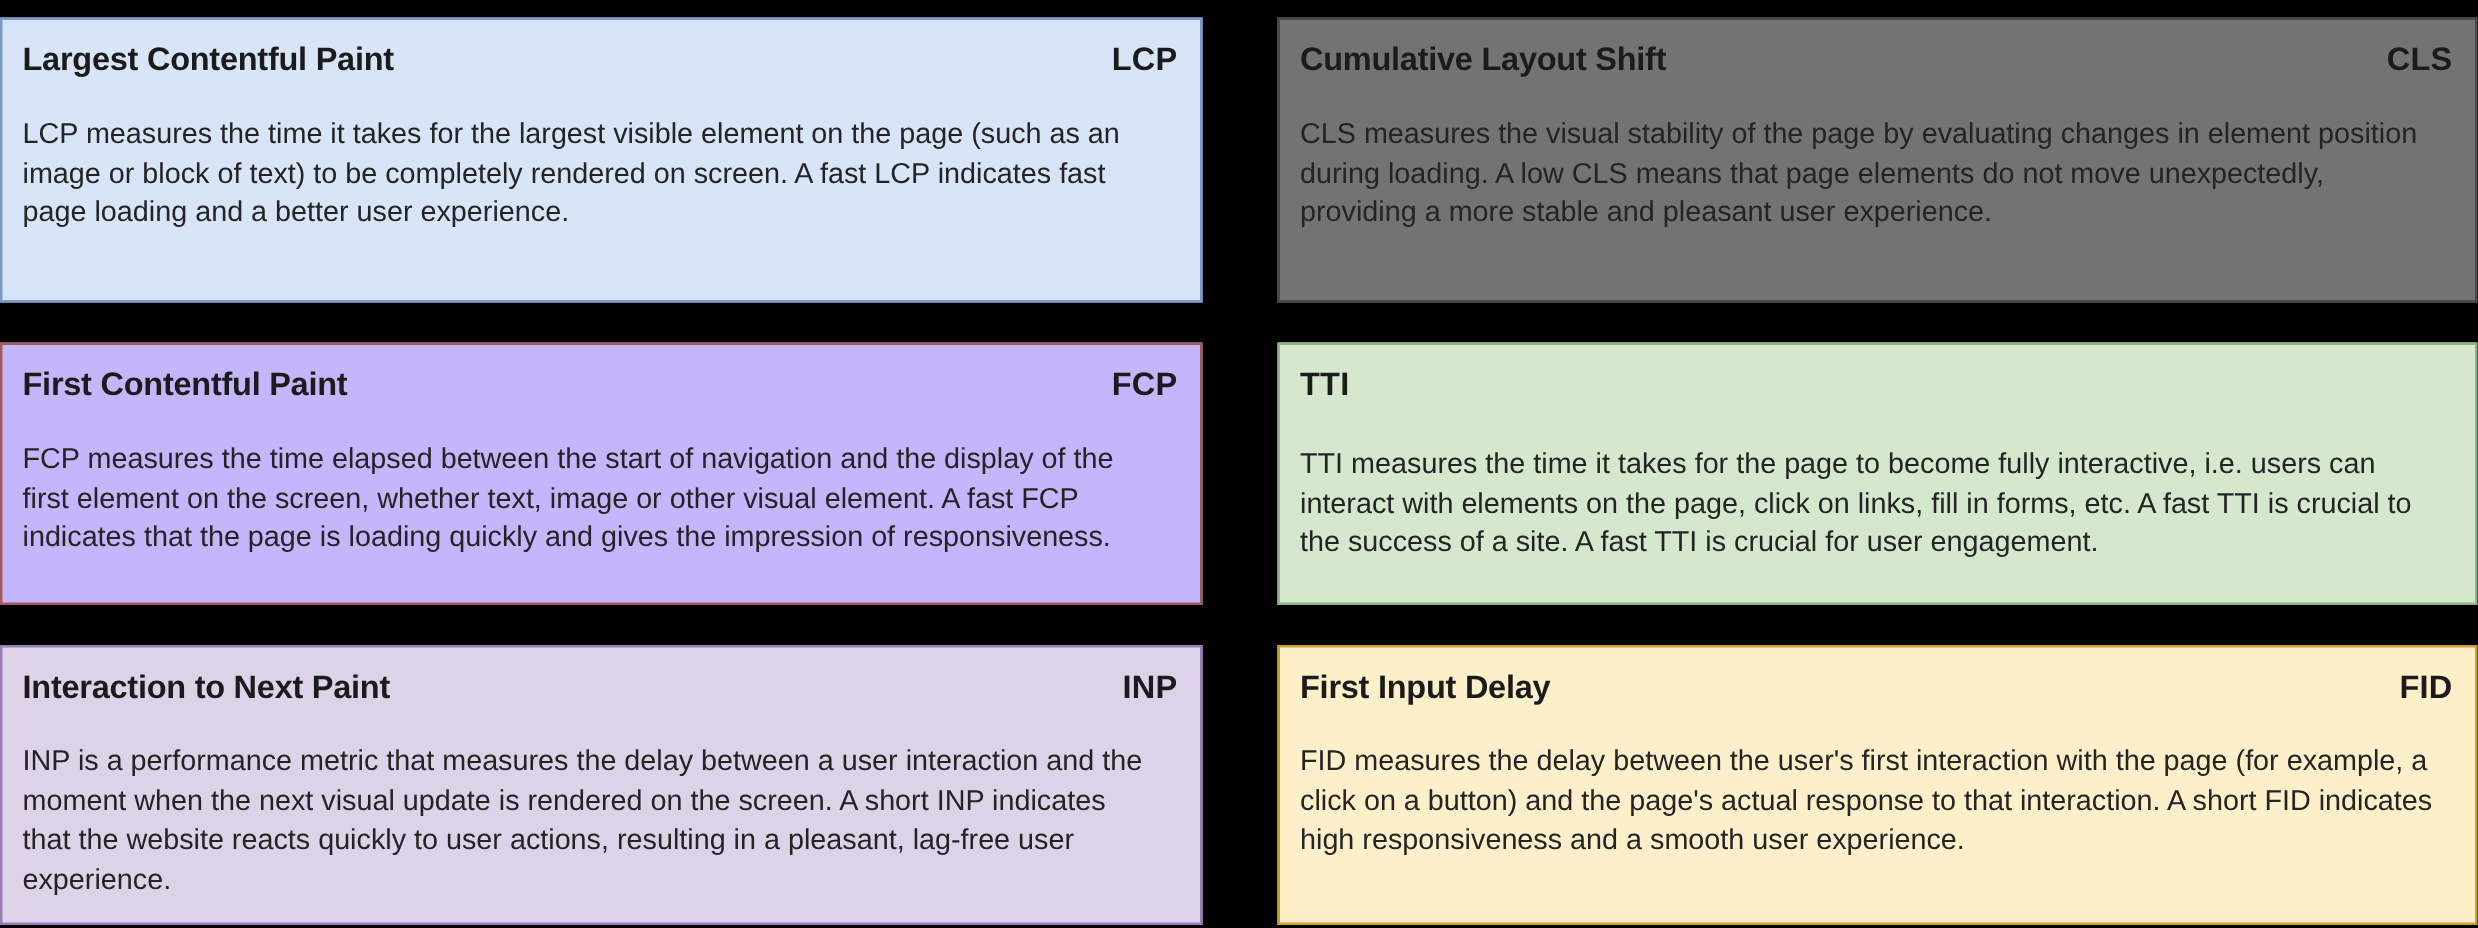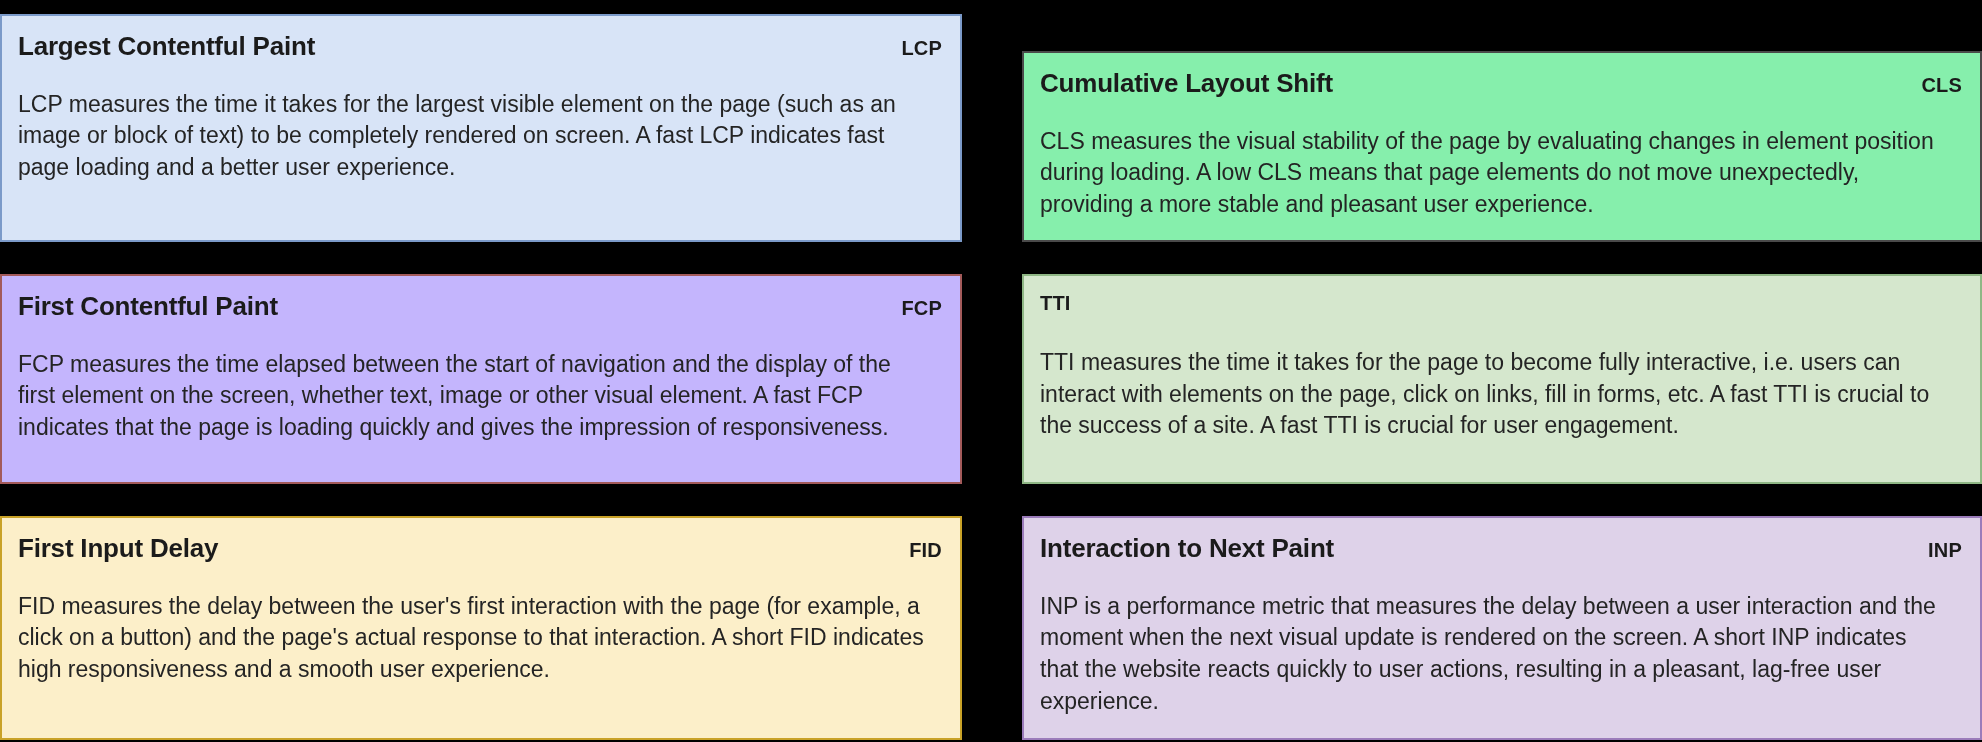--- a/index.html
+++ b/index.html
@@ -49,39 +49,39 @@
   .card-title {
     font-size: 26px;
     font-weight: bold;
     color: #1b1b1b;
     letter-spacing: -0.2px;
     line-height: 1.1;
     white-space: nowrap;
   }
 
   .card-abbr {
-    font-size: 20px;
+    font-size: 26px;
     font-weight: bold;
     color: #1b1b1b;
     letter-spacing: 0.2px;
     white-space: nowrap;
     padding-right: 2px;
   }
 
   .card-desc {
     margin-top: 28px;
     font-size: 23px;
     line-height: 1.38;
     color: #242424;
     max-width: 100%;
   }
 
   
   .card-lcp { background: #d8e4f7; border-color: #7b9ac9; }
-  .card-cls { background: #86efac; border-color: #4a4a4a; margin-top: 37px; }
+  .card-cls { background: #737373; border-color: #4a4a4a; }
   .card-fcp { background: #c4b5fd; border-color: #a35a5a; }
   .card-tti { background: #d5e7cd; border-color: #8fb785; }
   .card-fid { background: #fcefc9; border-color: #c9a227; }
   .card-inp { background: #ded2e9; border-color: #9b7cba; }
 
   
   .card-lcp .card-desc { max-width: 905px; }
   .card-cls .card-desc { max-width: 915px; }
   .card-fcp .card-desc { max-width: 905px; }
   .card-tti .card-desc { max-width: 915px; margin-top: 32px; }
@@ -117,29 +117,29 @@
     <p class="card-desc">FCP measures the time elapsed between the start of navigation and the display of the first element on the screen, whether text, image or other visual element. A fast FCP indicates that the page is loading quickly and gives the impression of responsiveness.</p>
   </div>
 
   <div class="metric-card card-tti">
     <div class="card-header">
       <span class="card-abbr">TTI</span>
     </div>
     <p class="card-desc">TTI measures the time it takes for the page to become fully interactive, i.e. users can interact with elements on the page, click on links, fill in forms, etc. A fast TTI is crucial to the success of a site. A fast TTI is crucial for user engagement.</p>
   </div>
 
+  <div class="metric-card card-inp">
+    <div class="card-header">
+      <span class="card-title">Interaction to Next Paint</span>
+      <span class="card-abbr">INP</span>
+    </div>
+    <p class="card-desc">INP is a performance metric that measures the delay between a user interaction and the moment when the next visual update is rendered on the screen. A short INP indicates that the website reacts quickly to user actions, resulting in a pleasant, lag-free user experience.</p>
+  </div>
+
   <div class="metric-card card-fid">
     <div class="card-header">
       <span class="card-title">First Input Delay</span>
       <span class="card-abbr">FID</span>
     </div>
     <p class="card-desc">FID measures the delay between the user's first interaction with the page (for example, a click on a button) and the page's actual response to that interaction. A short FID indicates high responsiveness and a smooth user experience.</p>
   </div>
 
-  <div class="metric-card card-inp">
-    <div class="card-header">
-      <span class="card-title">Interaction to Next Paint</span>
-      <span class="card-abbr">INP</span>
-    </div>
-    <p class="card-desc">INP is a performance metric that measures the delay between a user interaction and the moment when the next visual update is rendered on the screen. A short INP indicates that the website reacts quickly to user actions, resulting in a pleasant, lag-free user experience.</p>
-  </div>
-
 </div>
 
 </body></html>

